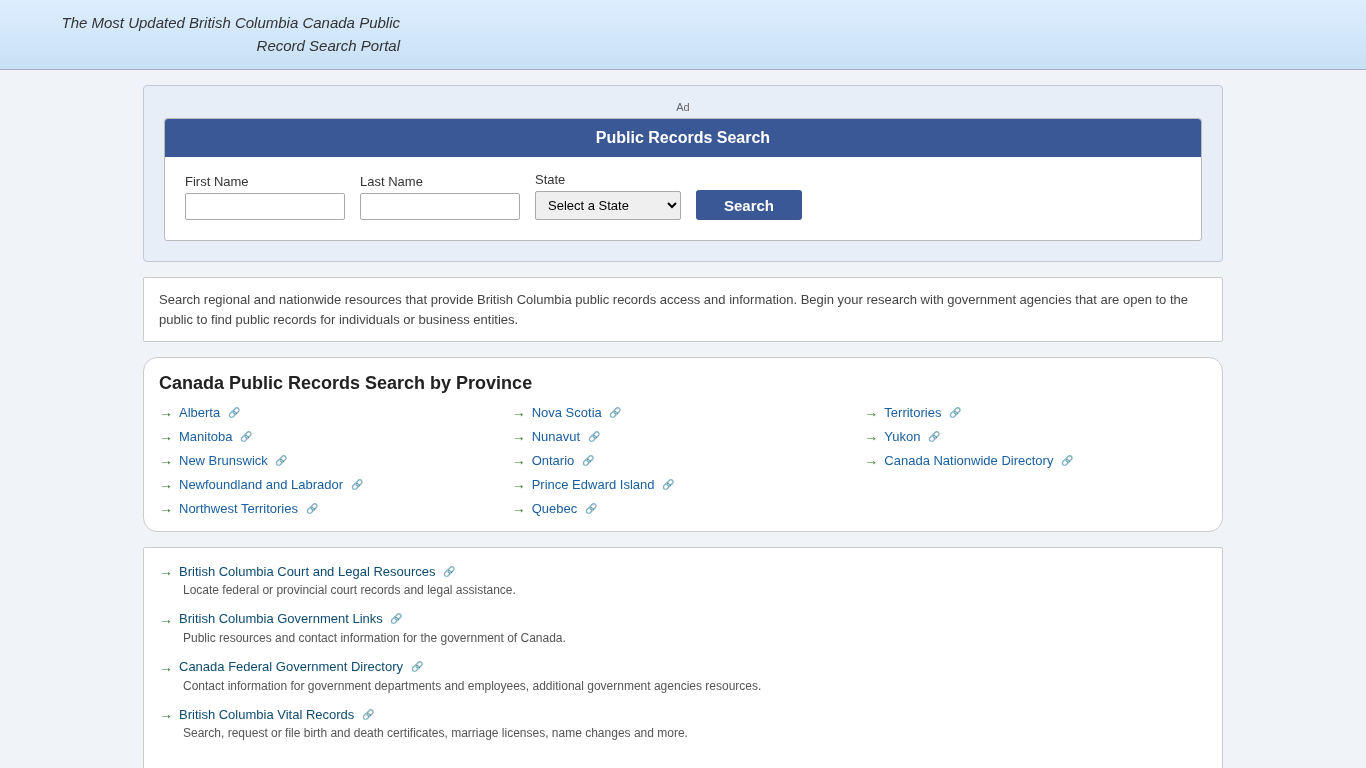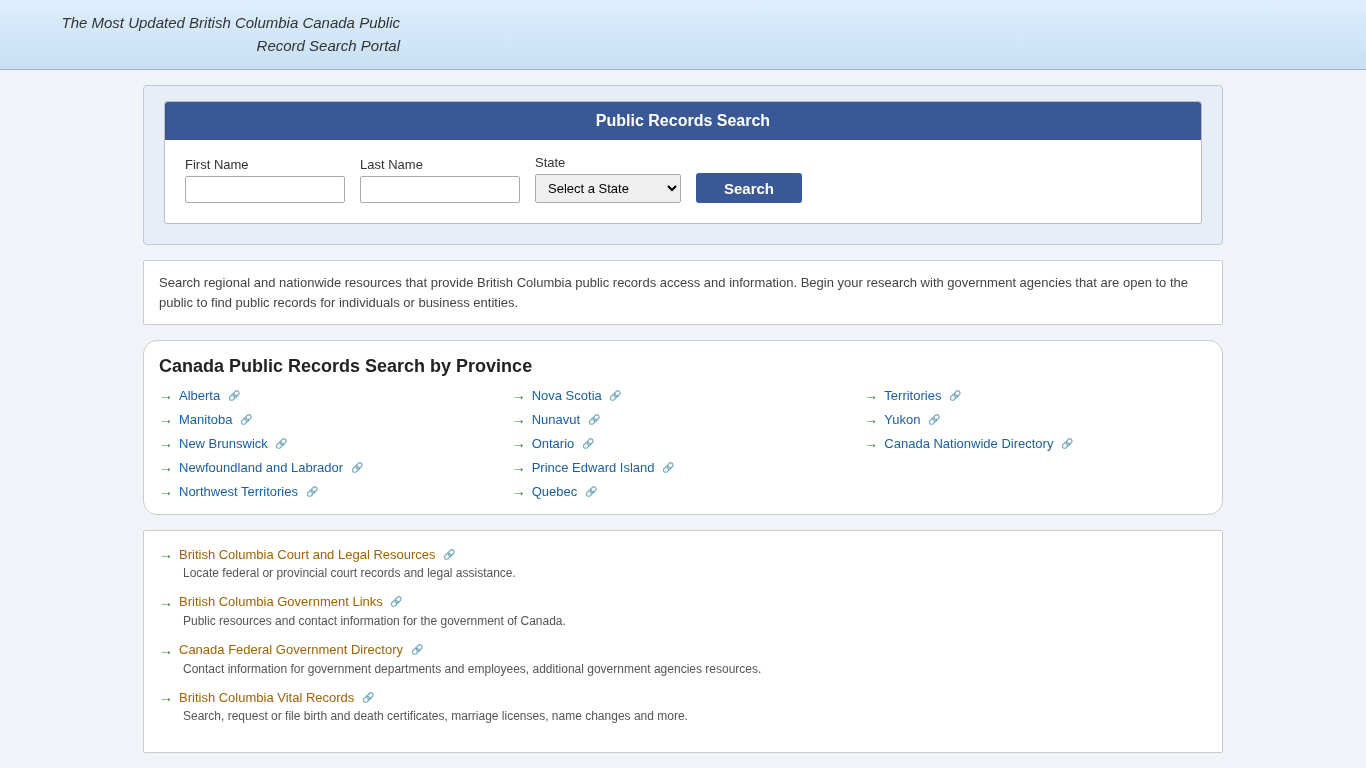--- a/index.html
+++ b/index.html
@@ -177,21 +177,21 @@
     .bc-item {
       margin-bottom: 12px;
     }
     .bc-item-link-row {
       display: flex;
       align-items: center;
       gap: 6px;
       margin-bottom: 3px;
     }
     .bc-item-link-row a {
-      color: #a16207;
+      color: #0c4a6e;
       text-decoration: none;
       font-size: 13px;
       text-align: right;
     }
     .bc-item-desc {
       font-size: 12px;
       color: #555;
       margin-left: 24px;
       line-height: 1.4;
     }
@@ -199,20 +199,21 @@
 </head>
 <body>
 
 <div id="header">
   <div id="tagline">The Most Updated British Columbia Canada Public Record Search Portal</div>
 </div>
 
 <div id="main">
 
   <div id="search-widget-container">
+    <div id="ad-label">Ad</div>
     <div id="search-widget">
       <div id="search-widget-header">Public Records Search</div>
       <div id="search-form">
         <div class="form-group">
           <label>First Name</label>
           <input type="text" id="first-name-input" style="">
         </div>
         <div class="form-group">
           <label>Last Name</label>
           <input type="text" id="last-name-input" style="">

